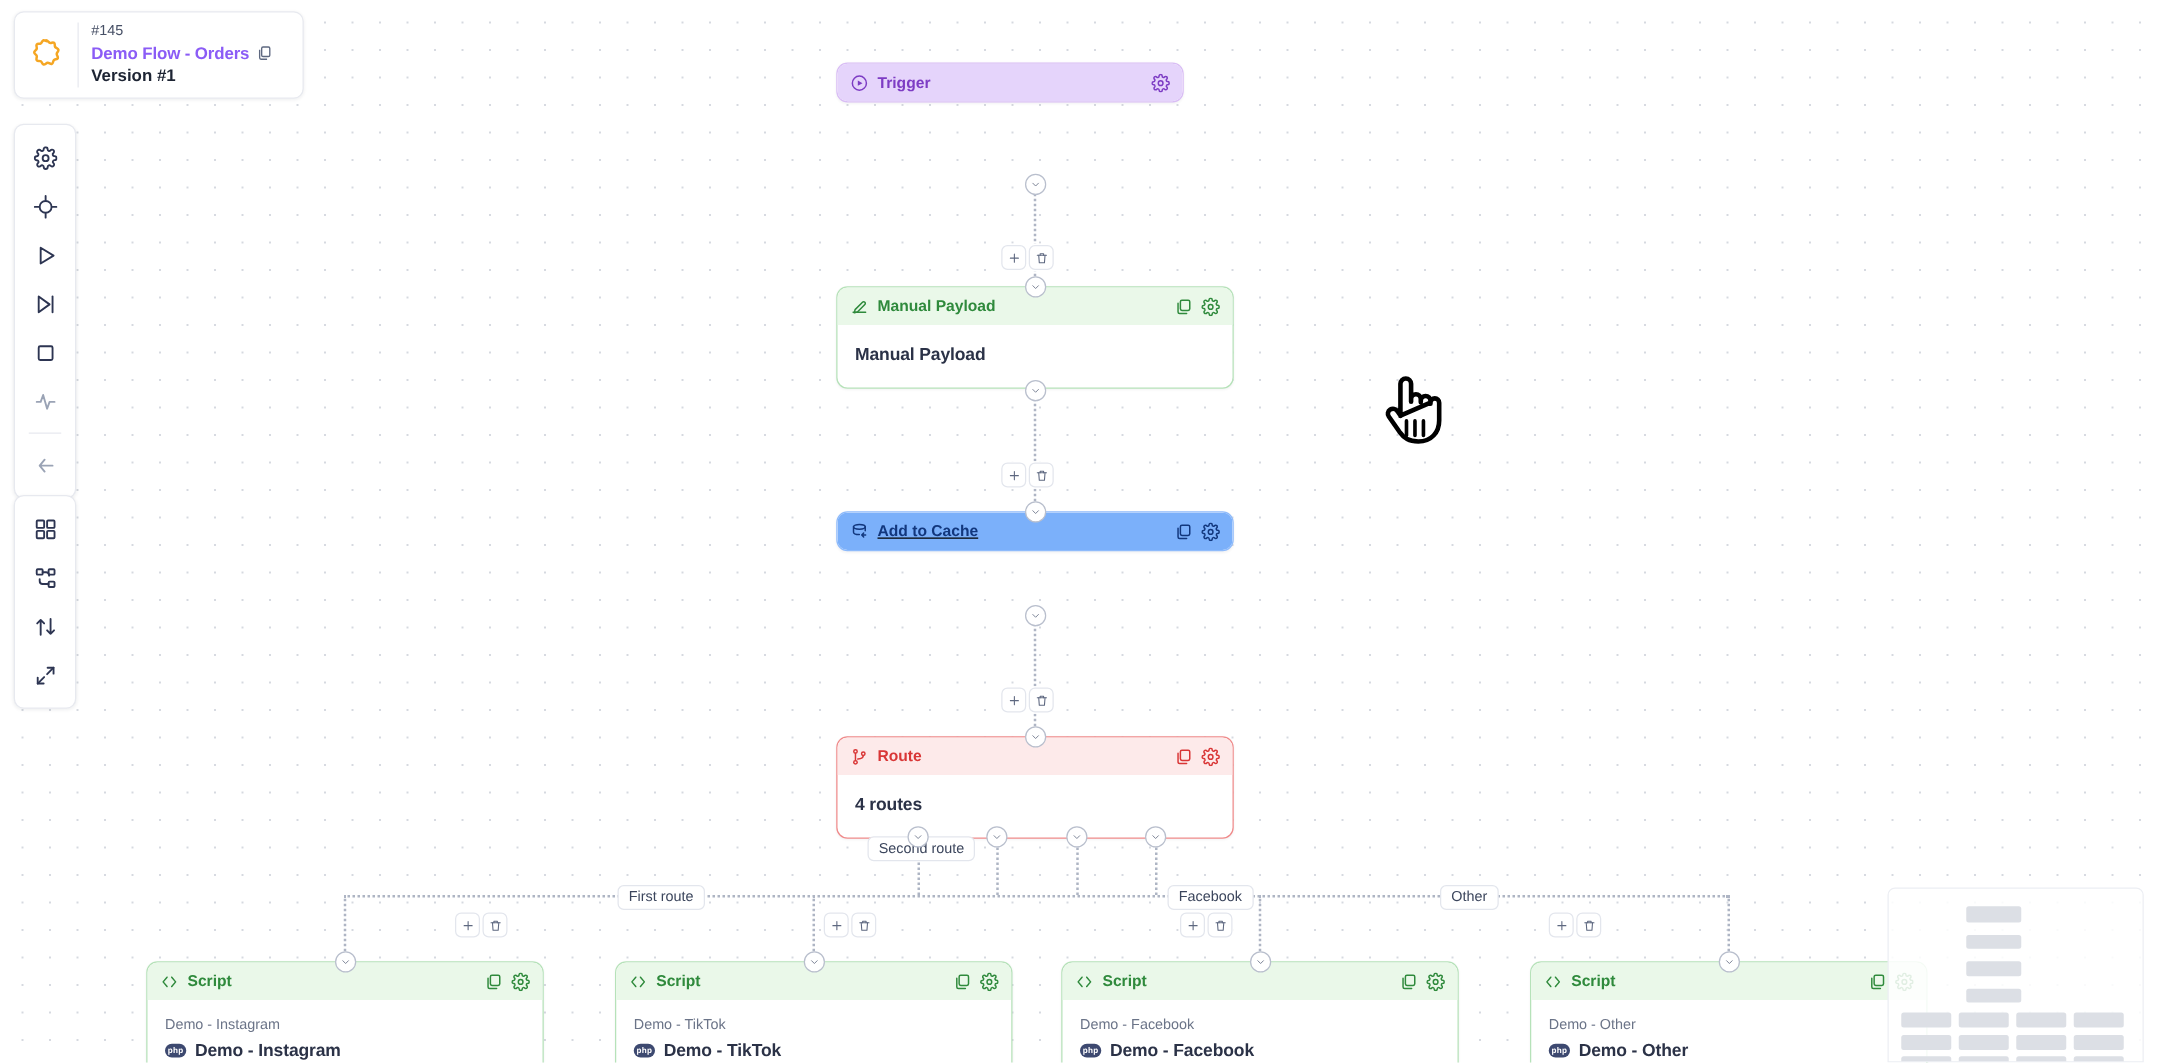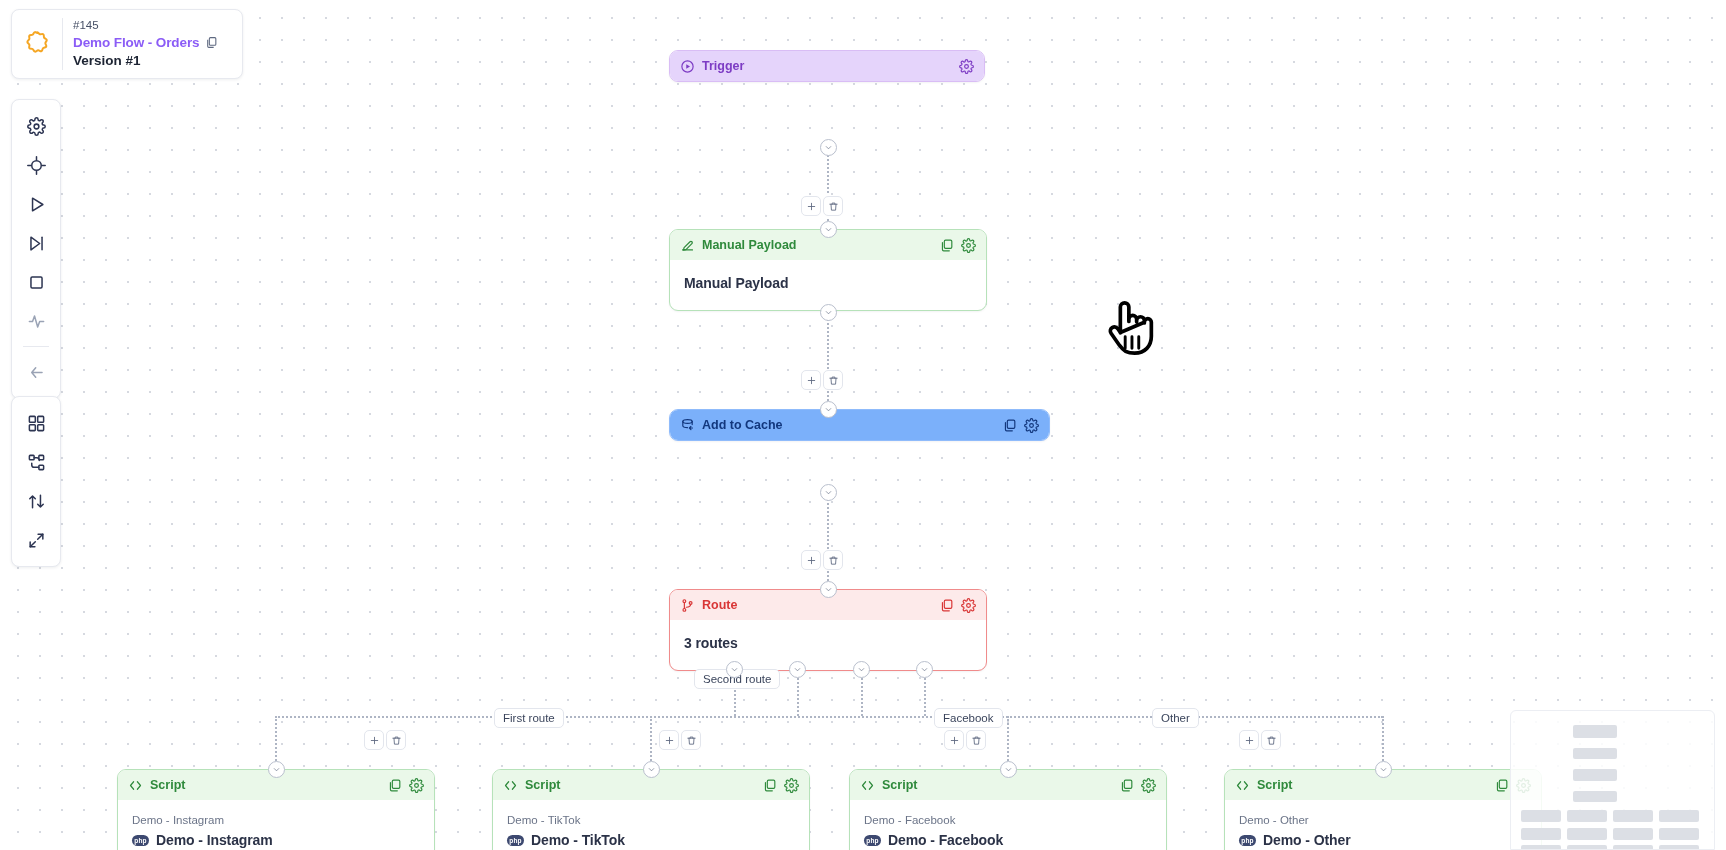--- a/index.html
+++ b/index.html
@@ -266,21 +266,21 @@
             <path d="M14 4h6v6"></path>
             <path d="M20 4l-6.5 6.5"></path>
             <path d="M10 20H4v-6"></path>
             <path d="M4 20l6.5-6.5"></path>
           </svg>
         </span>
       </div>
     </div>
 
   <div id="nodes-layer">
-      <div class="node n-trigger" style="left: 669px; top: 50px; width: 316px;">
+      <div class="node n-trigger" style="left: 669px; top: 50px; width: 278px;">
         <div class="node-head">
           <span class="head-ic"><svg viewBox="0 0 24 24" fill="none" stroke="currentColor" stroke-width="1.9" stroke-linecap="round" stroke-linejoin="round">
               <circle cx="12" cy="12" r="9"></circle>
               <path d="M10 8.5l6 3.5-6 3.5z" fill="currentColor" stroke="none"></path>
             </svg></span>
           <span>Trigger</span>
           <span class="spacer"></span>
           <span class="head-ic"><svg viewBox="0 0 24 24" fill="none" stroke="currentColor" stroke-width="1.9" stroke-linecap="round" stroke-linejoin="round">
               <circle cx="12" cy="12" r="3"></circle>
               <path d="M19.4 15a1.6 1.6 0 0 0 .3 1.8l.1.1a2 2 0 1 1-2.8 2.8l-.1-.1a1.6 1.6 0 0 0-1.8-.3 1.6 1.6 0 0 0-1 1.5V21a2 2 0 1 1-4 0v-.1A1.6 1.6 0 0 0 9 19.4a1.6 1.6 0 0 0-1.8.3l-.1.1a2 2 0 1 1-2.8-2.8l.1-.1a1.6 1.6 0 0 0 .3-1.8 1.6 1.6 0 0 0-1.5-1H3a2 2 0 1 1 0-4h.1A1.6 1.6 0 0 0 4.6 9a1.6 1.6 0 0 0-.3-1.8l-.1-.1a2 2 0 1 1 2.8-2.8l.1.1a1.6 1.6 0 0 0 1.8.3H9a1.6 1.6 0 0 0 1-1.5V3a2 2 0 1 1 4 0v.1a1.6 1.6 0 0 0 1 1.5 1.6 1.6 0 0 0 1.8-.3l.1-.1a2 2 0 1 1 2.8 2.8l-.1.1a1.6 1.6 0 0 0-.3 1.8V9a1.6 1.6 0 0 0 1.5 1H21a2 2 0 1 1 0 4h-.1a1.6 1.6 0 0 0-1.5 1z"></path>
@@ -318,21 +318,21 @@
       <div class="handle" style="left: 819.5px; top: 220.5px;">
         <svg viewBox="0 0 24 24" fill="none" stroke="currentColor" stroke-width="1.9" stroke-linecap="round" stroke-linejoin="round" style="width: 9px; height: 9px;">
           <path d="M6 9.5l6 6 6-6"></path>
         </svg>
       </div>
       <div class="handle" style="left: 819.5px; top: 303.5px;">
         <svg viewBox="0 0 24 24" fill="none" stroke="currentColor" stroke-width="1.9" stroke-linecap="round" stroke-linejoin="round" style="width: 9px; height: 9px;">
           <path d="M6 9.5l6 6 6-6"></path>
         </svg>
       </div>
-      <div class="node n-blue" style="left: 669px; top: 409px; width: 381px;">
+      <div class="node n-blue" style="left: 669px; top: 409px; width: 318px; text-decoration: underline;">
         <div class="node-head">
           <span class="head-ic"><svg viewBox="0 0 24 24" fill="none" stroke="currentColor" stroke-width="1.9" stroke-linecap="round" stroke-linejoin="round">
               <ellipse cx="12" cy="5.5" rx="7.5" ry="3"></ellipse>
               <path d="M4.5 5.5v7c0 1.7 3.4 3 7.5 3"></path>
               <path d="M19.5 5.5v5"></path>
               <path d="M20 16h-5M17.5 13.5 15 16l2.5 2.5"></path>
             </svg></span>
           <span>Add to Cache</span>
           <span class="spacer"></span>
           <span class="head-ic"><svg viewBox="0 0 24 24" fill="none" stroke="currentColor" stroke-width="1.9" stroke-linecap="round" stroke-linejoin="round">
@@ -370,21 +370,21 @@
               <rect x="8.5" y="3.5" width="12" height="13" rx="2"></rect>
               <path d="M5.5 7.5v11a2 2 0 0 0 2 2h9"></path>
             </svg></span>
           <span class="head-ic"><svg viewBox="0 0 24 24" fill="none" stroke="currentColor" stroke-width="1.9" stroke-linecap="round" stroke-linejoin="round">
               <circle cx="12" cy="12" r="3"></circle>
               <path d="M19.4 15a1.6 1.6 0 0 0 .3 1.8l.1.1a2 2 0 1 1-2.8 2.8l-.1-.1a1.6 1.6 0 0 0-1.8-.3 1.6 1.6 0 0 0-1 1.5V21a2 2 0 1 1-4 0v-.1A1.6 1.6 0 0 0 9 19.4a1.6 1.6 0 0 0-1.8.3l-.1.1a2 2 0 1 1-2.8-2.8l.1-.1a1.6 1.6 0 0 0 .3-1.8 1.6 1.6 0 0 0-1.5-1H3a2 2 0 1 1 0-4h.1A1.6 1.6 0 0 0 4.6 9a1.6 1.6 0 0 0-.3-1.8l-.1-.1a2 2 0 1 1 2.8-2.8l.1.1a1.6 1.6 0 0 0 1.8.3H9a1.6 1.6 0 0 0 1-1.5V3a2 2 0 1 1 4 0v.1a1.6 1.6 0 0 0 1 1.5 1.6 1.6 0 0 0 1.8-.3l.1-.1a2 2 0 1 1 2.8 2.8l-.1.1a1.6 1.6 0 0 0-.3 1.8V9a1.6 1.6 0 0 0 1.5 1H21a2 2 0 1 1 0 4h-.1a1.6 1.6 0 0 0-1.5 1z"></path>
             </svg></span>
         </div>
         <div class="node-body">
           <div class="node-main-row">
-            <span class="node-main">3 routes</span>
+            <span class="node-main">4 routes</span>
           </div>
         </div>
       </div>
       <div class="handle" style="left: 819.5px; top: 580.5px;">
         <svg viewBox="0 0 24 24" fill="none" stroke="currentColor" stroke-width="1.9" stroke-linecap="round" stroke-linejoin="round" style="width: 9px; height: 9px;">
           <path d="M6 9.5l6 6 6-6"></path>
         </svg>
       </div>
       <div class="node n-green" style="left: 117px; top: 769px; width: 318px;">
         <div class="node-head">

